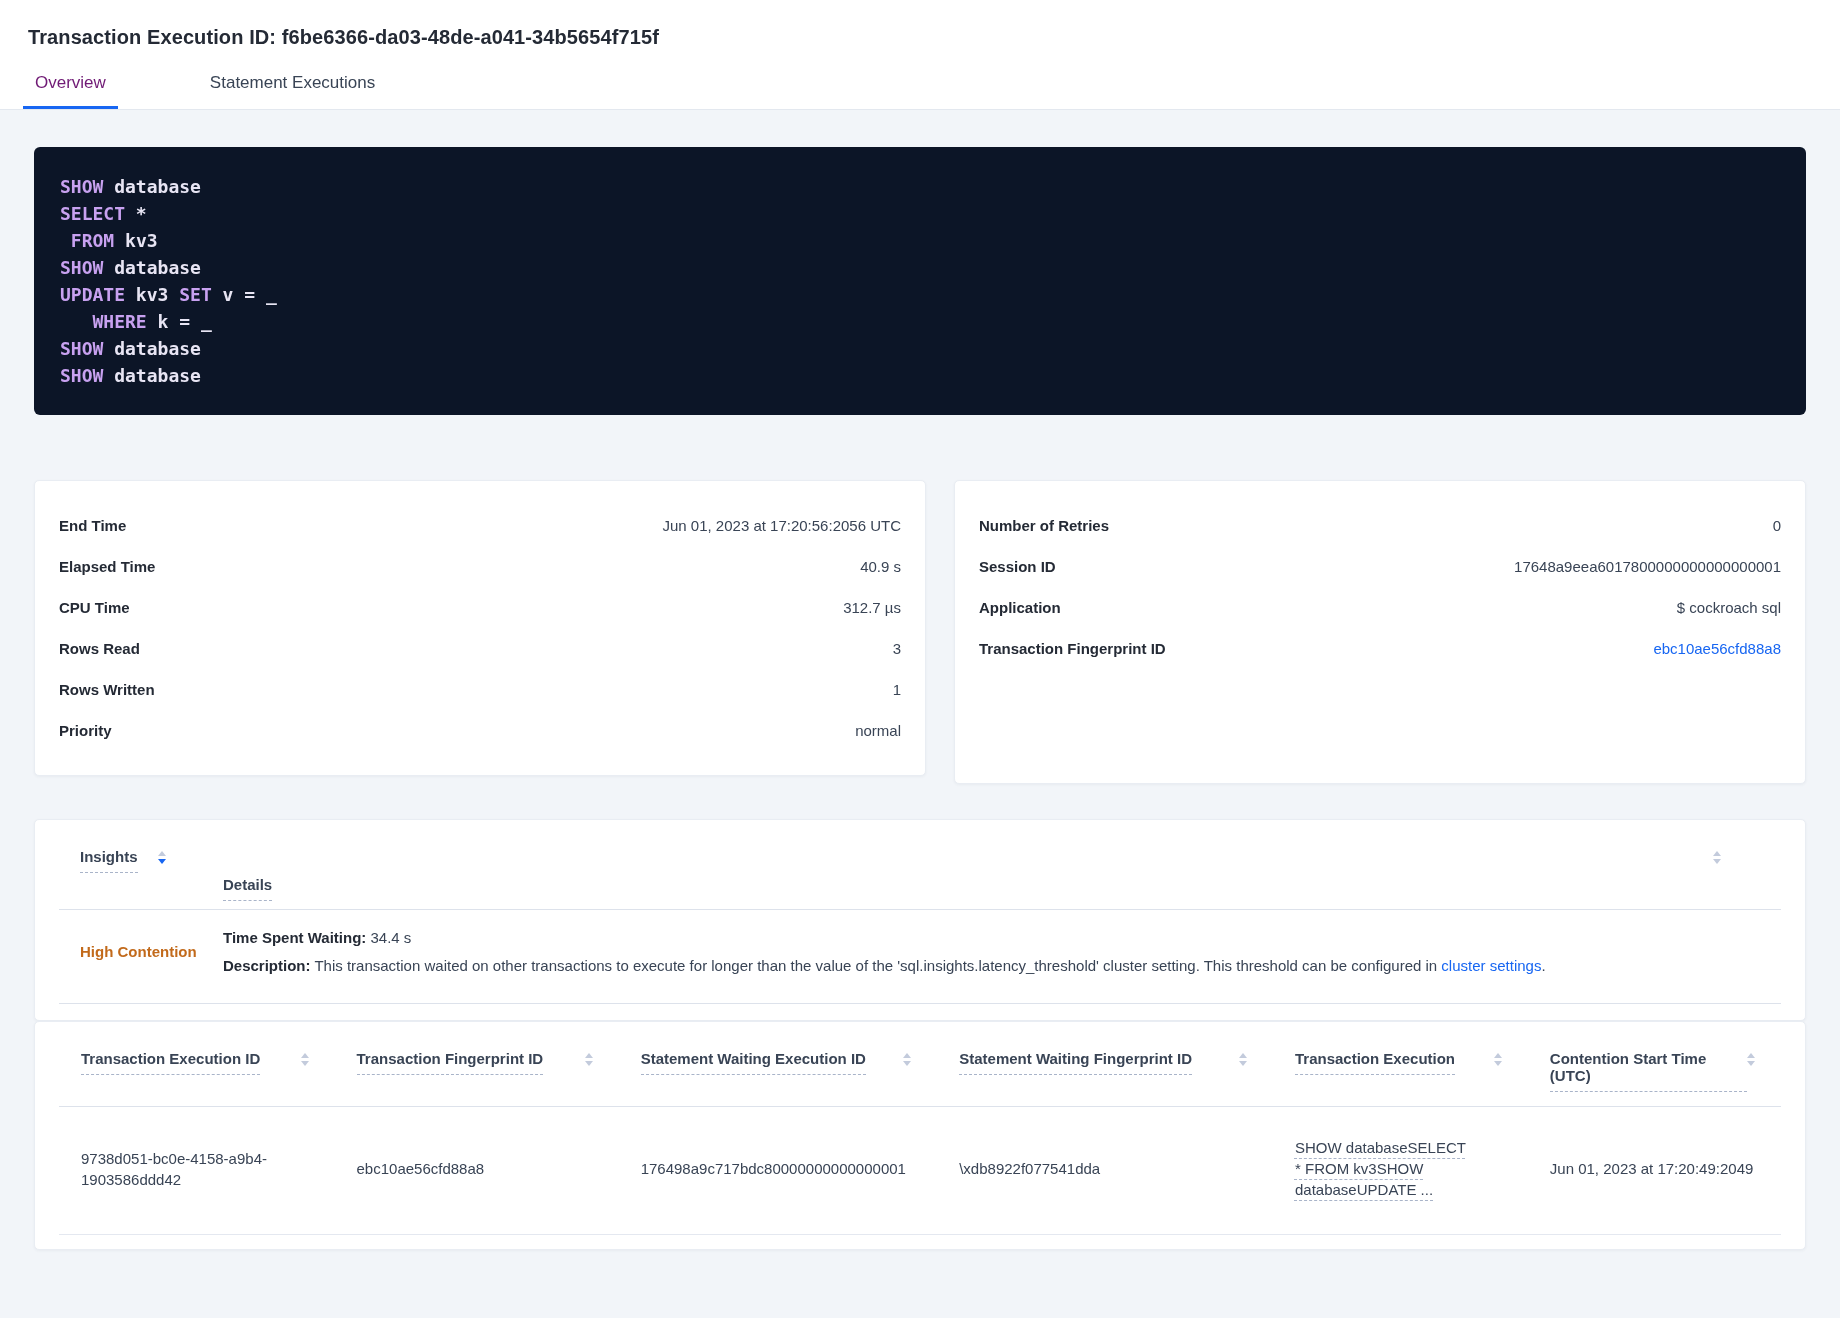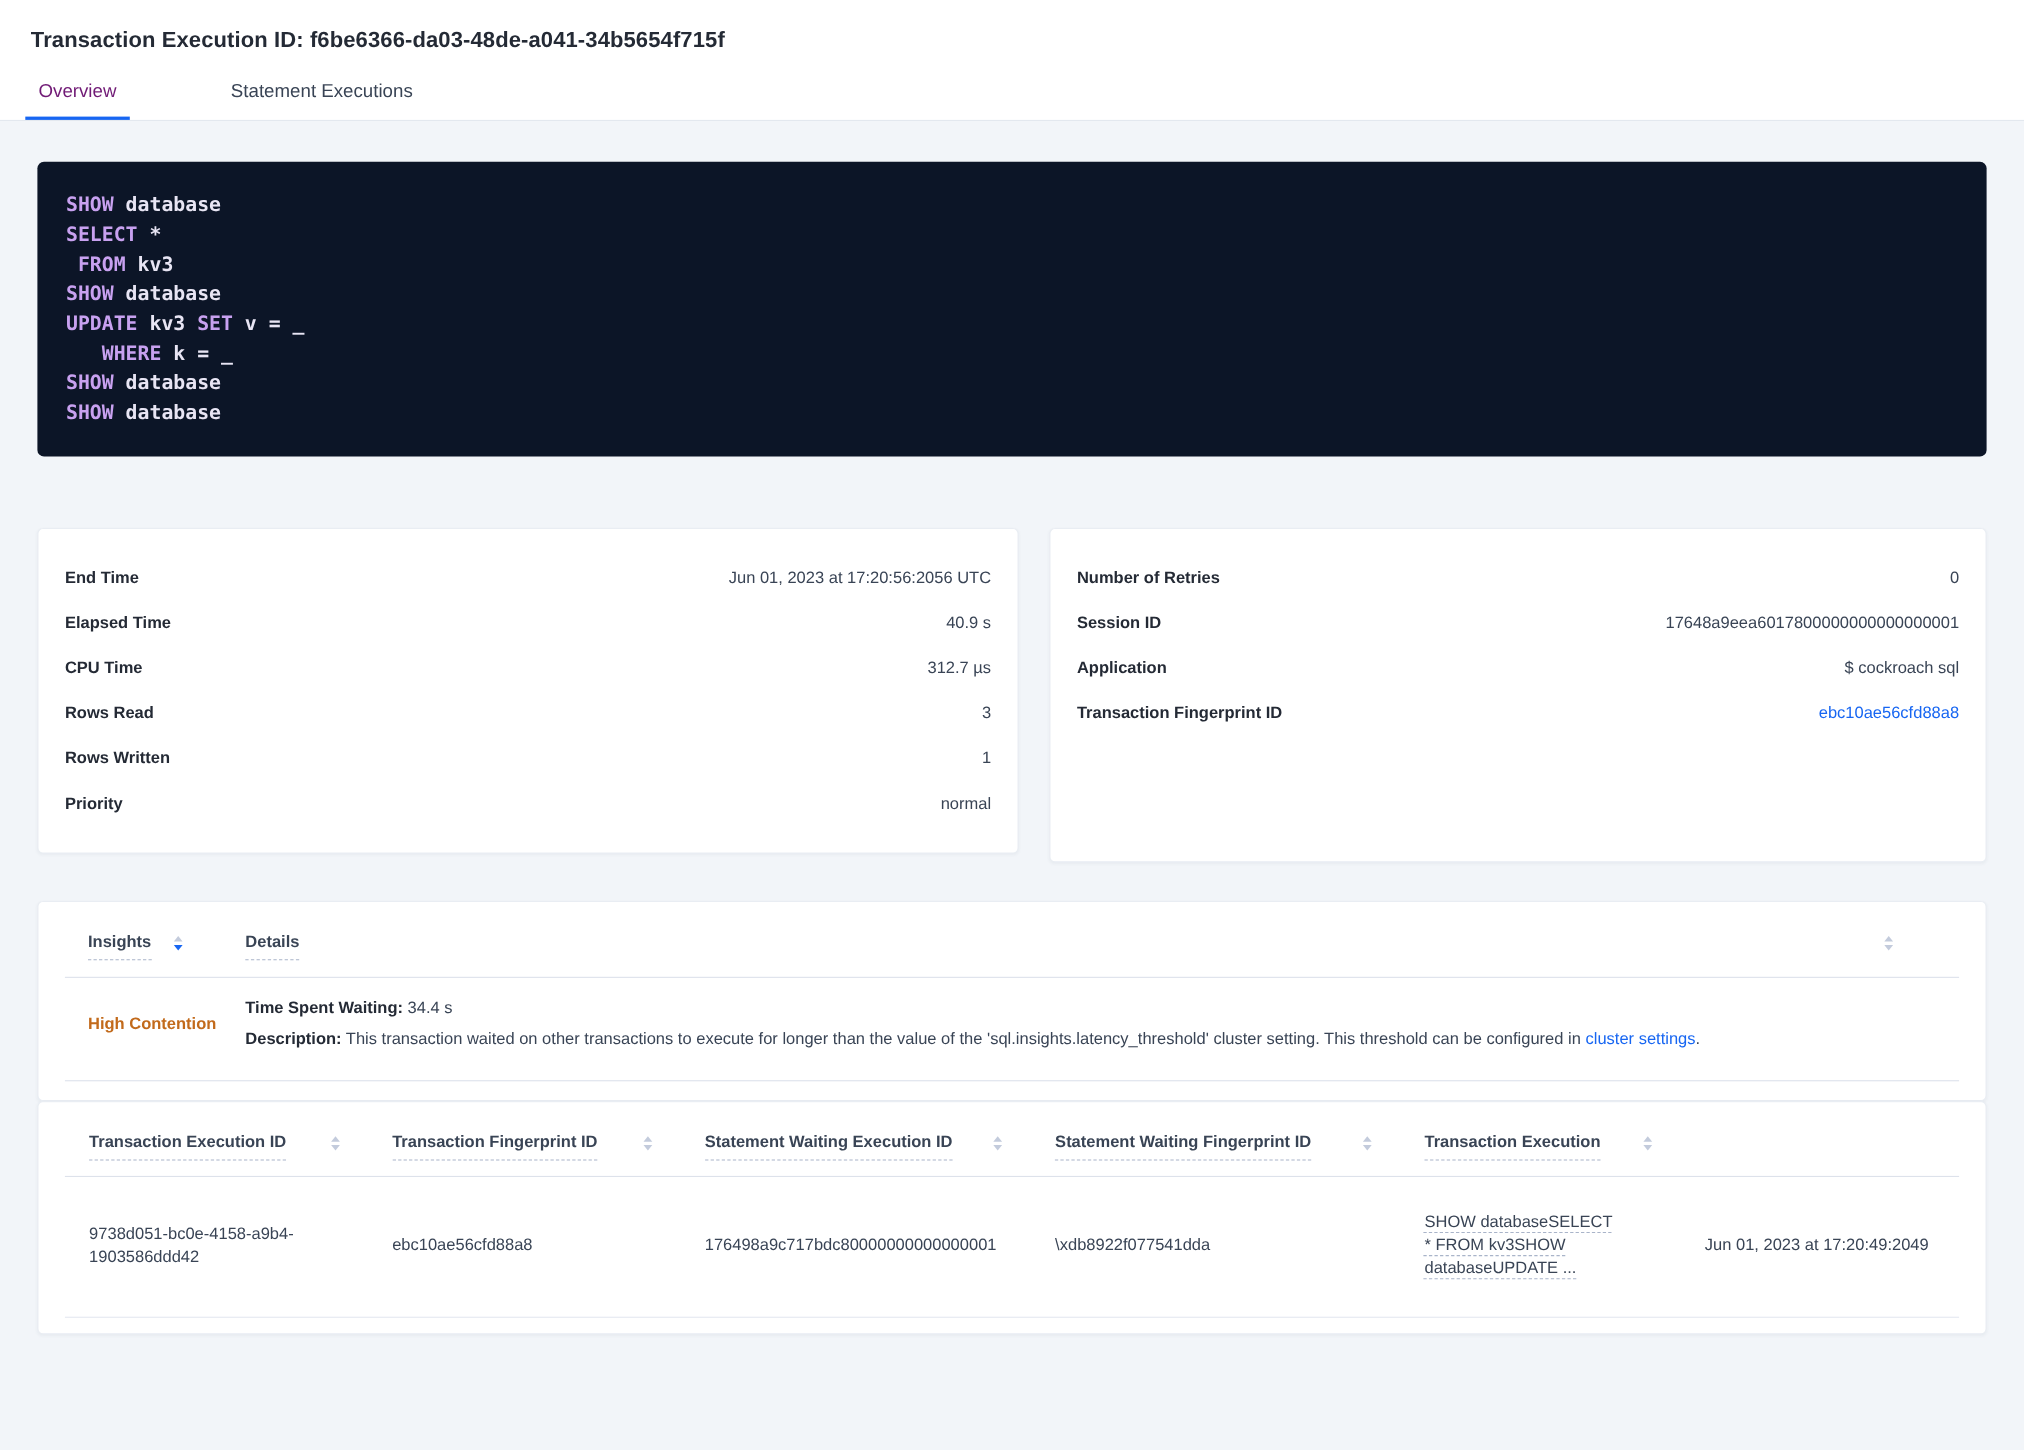--- a/index.html
+++ b/index.html
@@ -58,21 +58,21 @@
   .summary-right { width:852px; min-height:304px; }
   .srow { display:flex; justify-content:space-between; align-items:baseline; padding:12px 0; font-size:15px; }
   .srow .slabel { font-weight:700; color:#242A35; }
   .srow .svalue { color:#394455; text-align:right; }
   .srow .svalue.link { color:#1766F2; cursor:pointer; }
 
   
   .insights-card { margin-top:35px; padding:8px 24px 16px 24px; min-height:182px; }
   .ins-header { display:flex; align-items:flex-start; padding:20px 0 15px 0; border-bottom:1px solid #DDE2EB; }
   .ins-col1 { width:164px; padding-left:21px; display:flex; align-items:flex-start; }
-  .ins-col2 { flex:1; }
+  .ins-col2 { flex:1;margin-top:28px; }
   .th-label {
     font-size:15px; font-weight:700; color:#394455; cursor:pointer;
     padding-bottom:7px; border-bottom:1px dashed #A9B4C9;
   }
   .sort { display:inline-flex; flex-direction:column; gap:3px; margin-left:20px; margin-top:3px; cursor:pointer; }
   .tri-up   { width:0; height:0; border-left:4px solid transparent; border-right:4px solid transparent; border-bottom:5px solid #C3CBDC; }
   .tri-down { width:0; height:0; border-left:4px solid transparent; border-right:4px solid transparent; border-top:5px solid #C3CBDC; }
   .tri-down.active { border-top-color:#1766F2; }
   .ins-header .spacer { margin-left:auto; margin-right:60px; }
   .ins-row { display:flex; align-items:center; padding:18px 0 28px 0; border-bottom:1px solid #DDE2EB; }
@@ -233,20 +233,27 @@
               <span class="tri-down"></span>
             </span>
         </div>
         <div class="wc wc5">
           <span class="th-label">Transaction Execution</span>
           <span class="sort">
               <span class="tri-up"></span>
               <span class="tri-down"></span>
             </span>
         </div>
+        <div class="wc wc6">
+          <span class="th-label">Contention Start Time (UTC)</span>
+          <span class="sort">
+              <span class="tri-up"></span>
+              <span class="tri-down"></span>
+            </span>
+        </div>
       </div>
       <div class="w-row">
         <div class="wc wc1">
             <span class="cell">9738d051-bc0e-4158-a9b4-1903586ddd42</span>
           </div>
         <div class="wc wc2">
             <span class="cell">ebc10ae56cfd88a8</span>
           </div>
         <div class="wc wc3">
             <span class="cell">176498a9c717bdc80000000000000001</span>

